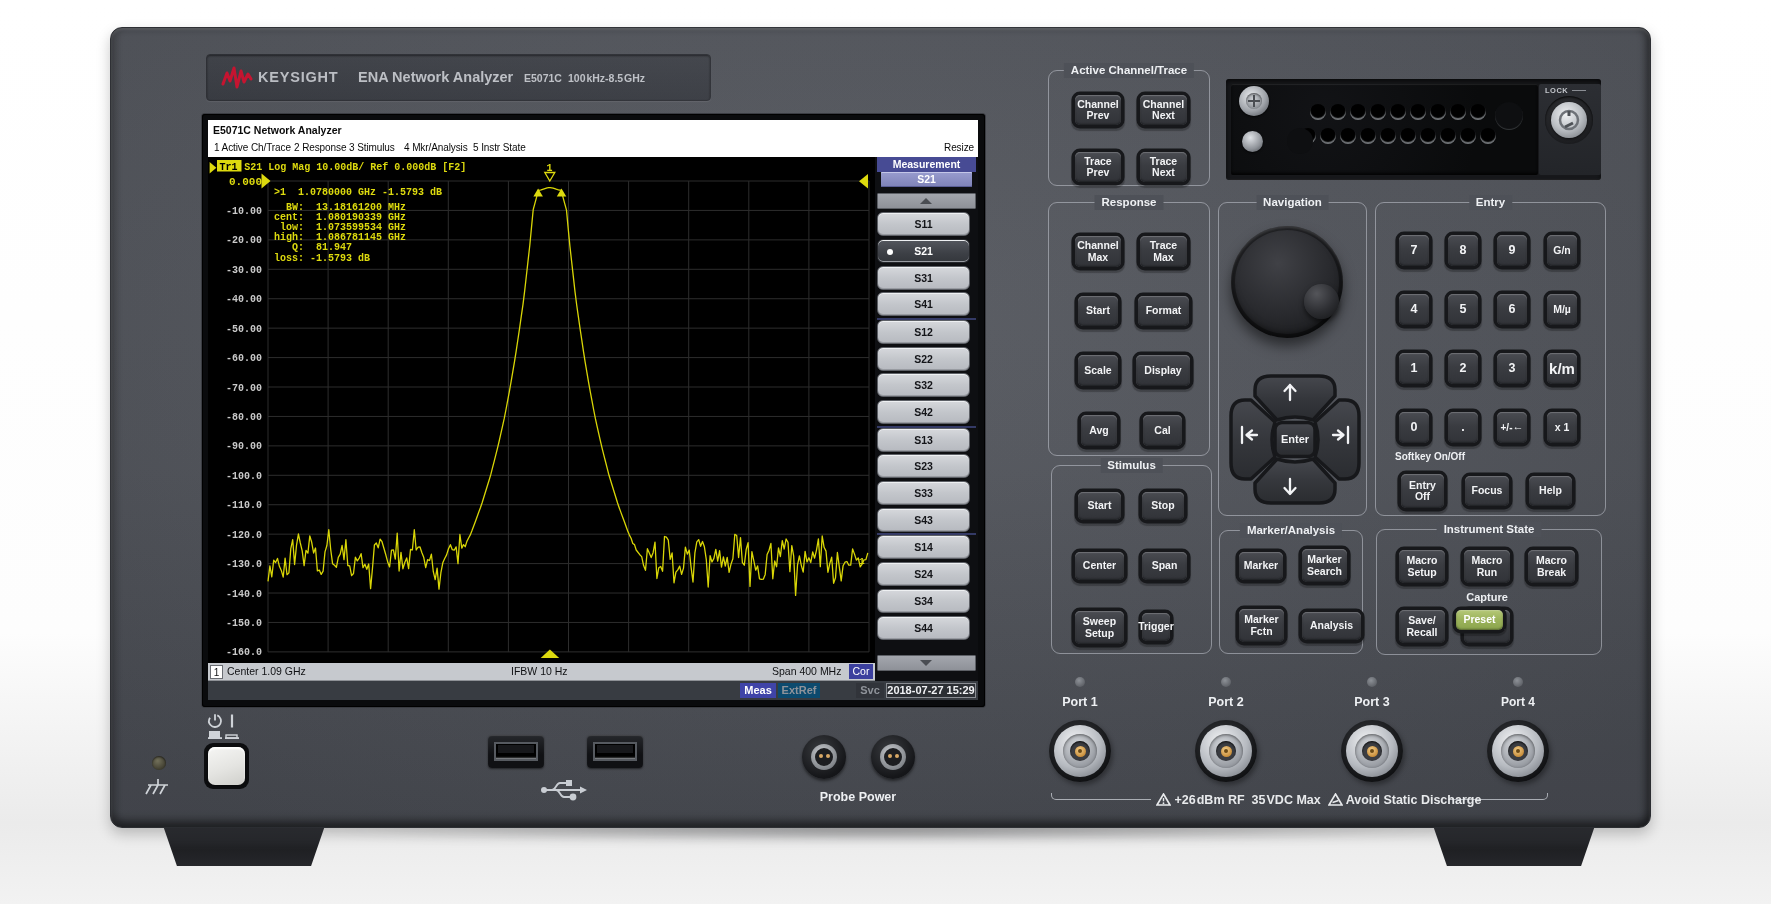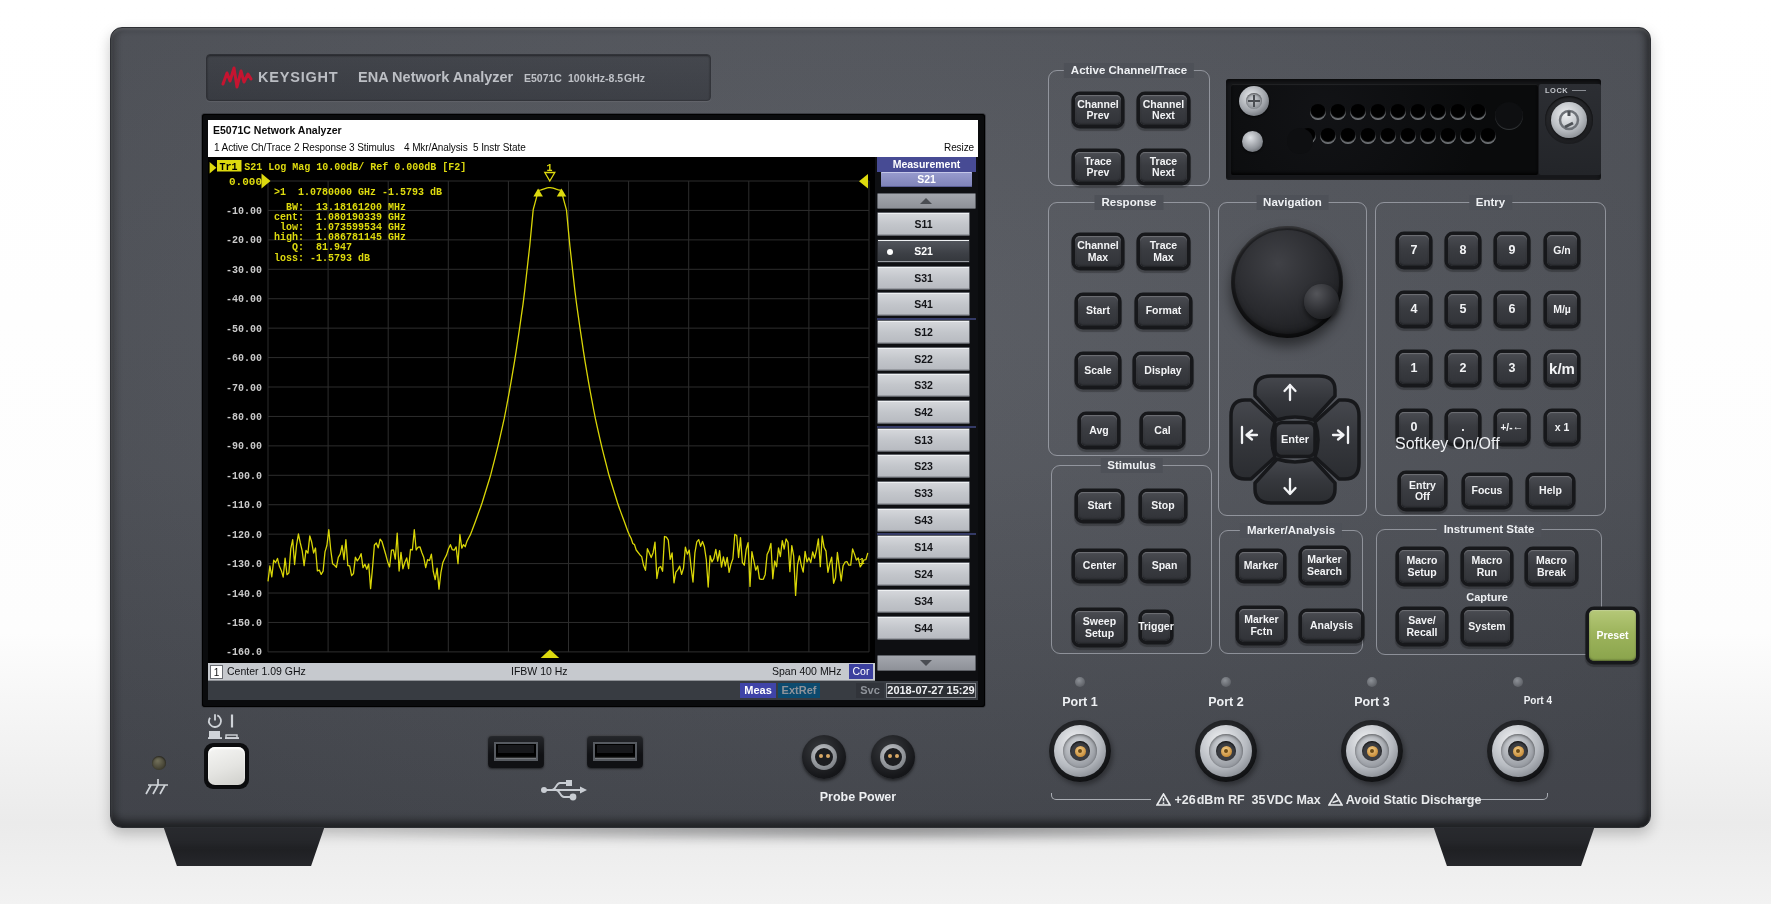--- a/index.html
+++ b/index.html
@@ -36,21 +36,21 @@
 
 #bezel{position:absolute;left:202px;top:114px;width:783px;height:593px;background:#0a0b0d;border-radius:3px;
  box-shadow:inset 0 0 0 1px #000, 0 0 0 1px #3a3c42}
 #tm{position:absolute;left:208px;top:120px;width:770px;height:37px;background:#fff;color:#0a0a0a}
 #tm .t1{position:absolute;left:5px;top:4px;font-size:10.5px;font-weight:bold;
  font-family:"Liberation Sans",sans-serif}
 #tm .mi{position:absolute;top:22px;font-size:10px;letter-spacing:-0.1px}
 #sidep{position:absolute;left:875px;top:157px;width:103px;height:524px;background:#0e0f12}
 .skb{position:absolute;left:2px;width:93px;height:24px;background:linear-gradient(180deg,#d6d8dc,#c3c6cb 50%,#b7bac0);
  color:#141519;font-size:10.5px;font-weight:bold;display:flex;align-items:center;justify-content:center;
- border:1px solid #5d6066;border-radius:1px;box-shadow:inset 0 1px 0 #eef0f2,inset 0 -1px 0 #989ba1}
+ border:1px solid #5d6066;border-radius:6px;box-shadow:inset 0 1px 0 #eef0f2,inset 0 -1px 0 #989ba1}
 .skb.sel{background:linear-gradient(180deg,#54575e,#3d4046 60%,#34373c);color:#fff;border-color:#24262a}
 .sep{position:absolute;left:2px;width:99px;height:2px;background:#343a66}
 #statusb{position:absolute;left:208px;top:663px;width:667px;height:18px;background:#c6c9ce;color:#101114;font-size:10.5px;border-bottom:1px solid #8e9196}
 #holdb{position:absolute;left:208px;top:681px;width:770px;height:19px;background:#383c42;font-size:11px}
 .hitem{position:absolute;top:2px;height:15px;line-height:15px;text-align:center;font-weight:bold}
 </style></head><body>
 <div id="shadow"></div>
 <div class="foot" style="left:158px"></div>
 <div class="foot" style="left:1428px"></div>
 <div id="case"></div>
@@ -225,31 +225,31 @@
 <div class="key num" style="left:1497px;top:294px;width:30px;height:31px">6</div>
 <div class="key" style="left:1547px;top:294px;width:30px;height:31px;font-size:10.5px">M/µ</div>
 <div class="key num" style="left:1399px;top:353px;width:30px;height:31px">1</div>
 <div class="key num" style="left:1448px;top:353px;width:30px;height:31px">2</div>
 <div class="key num" style="left:1497px;top:353px;width:30px;height:31px">3</div>
 <div class="key" style="left:1547px;top:353px;width:30px;height:31px;font-size:15px">k/m</div>
 <div class="key num" style="left:1399px;top:412px;width:30px;height:31px">0</div>
 <div class="key num" style="left:1448px;top:412px;width:30px;height:31px">.</div>
 <div class="key" style="left:1497px;top:412px;width:30px;height:31px;font-size:10px">+/-<br><span style="font-size:11px;line-height:7px;margin-top:-2px">←</span></div>
 <div class="key" style="left:1547px;top:412px;width:30px;height:31px;font-size:10.5px">x 1</div>
-<div class="abs" style="left:1395px;top:435px;color:#eef0f3;font-size:16px;font-weight:normal">Softkey On/Off</div>
+<div class="abs" style="left:1395px;top:451px;color:#eef0f3;font-size:10px;font-weight:bold">Softkey On/Off</div>
 <div class="key" style="left:1401px;top:474px;width:43px;height:34px">Entry<br>Off</div>
 <div class="key" style="left:1465px;top:476px;width:44px;height:30px">Focus</div>
 <div class="key" style="left:1529px;top:476px;width:43px;height:30px">Help</div>
 <div class="key" style="left:1399px;top:550px;width:46px;height:33px">Macro<br>Setup</div>
 <div class="key" style="left:1464px;top:550px;width:46px;height:33px">Macro<br>Run</div>
 <div class="key" style="left:1528px;top:550px;width:47px;height:33px">Macro<br>Break</div>
 <div class="abs" style="left:1462px;top:591px;color:#eef0f3;font-size:11px;font-weight:bold;width:50px;text-align:center">Capture</div>
 <div class="key" style="left:1399px;top:610px;width:46px;height:33px">Save/<br>Recall</div>
 <div class="key" style="left:1464px;top:610px;width:46px;height:33px">System</div>
-<div class="key green" style="left:1589px;top:610px;width:47px;height:51px">
+<div class="key green" style="left:1456px;top:610px;width:47px;height:20px">
     <span style="color:#fff">Preset</span>
   </div>
 
 <div class="abs" style="left:1231px;top:226px;width:112px;height:112px;border-radius:50%;
  background:radial-gradient(circle at 42% 33%,#404146,#292a2e 52%,#131416 98%);
  box-shadow:0 8px 13px rgba(0,0,0,.5),inset 0 2px 2px rgba(255,255,255,.12),inset 0 -4px 7px rgba(0,0,0,.55),inset 0 0 0 4px rgba(0,0,0,.35)"></div>
 <div class="abs" style="left:1304px;top:284px;width:35px;height:35px;border-radius:50%;
  background:radial-gradient(circle at 36% 28%,#54555a,#2c2d31 55%,#17181a 92%);
  box-shadow:0 3px 5px rgba(0,0,0,.55)"></div>
 
@@ -421,21 +421,21 @@
  background:radial-gradient(circle at 40% 32%,#f2f3f5,#b6bac0 55%,#6f737a 95%)"></div>
 <div class="abs" style="left:1355px;top:734px;width:34px;height:34px;border-radius:50%;
  background:radial-gradient(circle at 42% 35%,#d7dade,#8f939a 80%);box-shadow:inset 0 1px 3px rgba(0,0,0,.5)"></div>
 <div class="abs" style="left:1362px;top:741px;width:20px;height:20px;border-radius:50%;background:#3b3d42;
  box-shadow:inset 0 1px 2px rgba(0,0,0,.8)"></div>
 <div class="abs" style="left:1366.5px;top:745.5px;width:11px;height:11px;border-radius:50%;
  background:radial-gradient(circle at 42% 35%,#f3ce8a,#c98f3c 70%,#9a6a25)"></div>
 <div class="abs" style="left:1370px;top:749px;width:4px;height:4px;border-radius:50%;background:#6b4a16"></div>
 <div class="abs" style="left:1513px;top:677px;width:10px;height:10px;border-radius:50%;
  background:radial-gradient(circle at 40% 35%,#8d9197,#5d6066 75%)"></div>
-<div class="abs" style="left:1484px;top:695px;width:68px;text-align:right;color:#eef0f3;font-size:10px;font-weight:bold">Port 4</div>
+<div class="abs" style="left:1484px;top:695px;width:68px;text-align:center;color:#eef0f3;font-size:12px;font-weight:bold">Port 4</div>
 <div class="abs" style="left:1487px;top:720px;width:62px;height:62px;border-radius:50%;
  background:radial-gradient(circle at 45% 38%,#3a3c40,#101113 75%);box-shadow:2px 3px 5px rgba(0,0,0,.35)"></div>
 <div class="abs" style="left:1492px;top:725px;width:52px;height:52px;border-radius:50%;
  background:radial-gradient(circle at 40% 32%,#f2f3f5,#b6bac0 55%,#6f737a 95%)"></div>
 <div class="abs" style="left:1501px;top:734px;width:34px;height:34px;border-radius:50%;
  background:radial-gradient(circle at 42% 35%,#d7dade,#8f939a 80%);box-shadow:inset 0 1px 3px rgba(0,0,0,.5)"></div>
 <div class="abs" style="left:1508px;top:741px;width:20px;height:20px;border-radius:50%;background:#3b3d42;
  box-shadow:inset 0 1px 2px rgba(0,0,0,.8)"></div>
 <div class="abs" style="left:1512.5px;top:745.5px;width:11px;height:11px;border-radius:50%;
  background:radial-gradient(circle at 42% 35%,#f3ce8a,#c98f3c 70%,#9a6a25)"></div>

